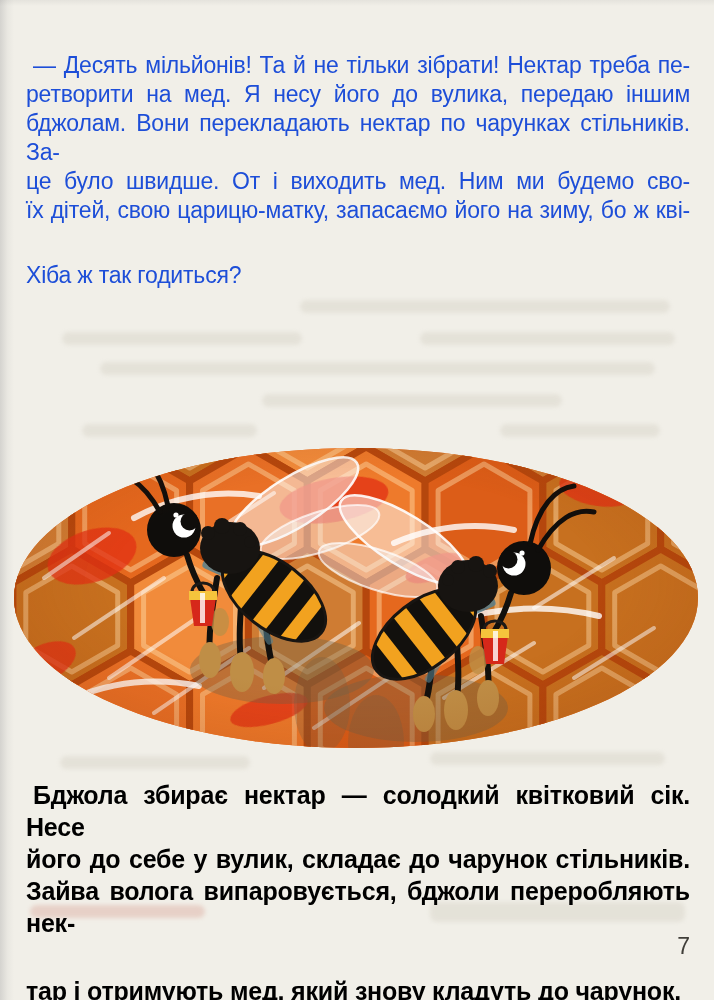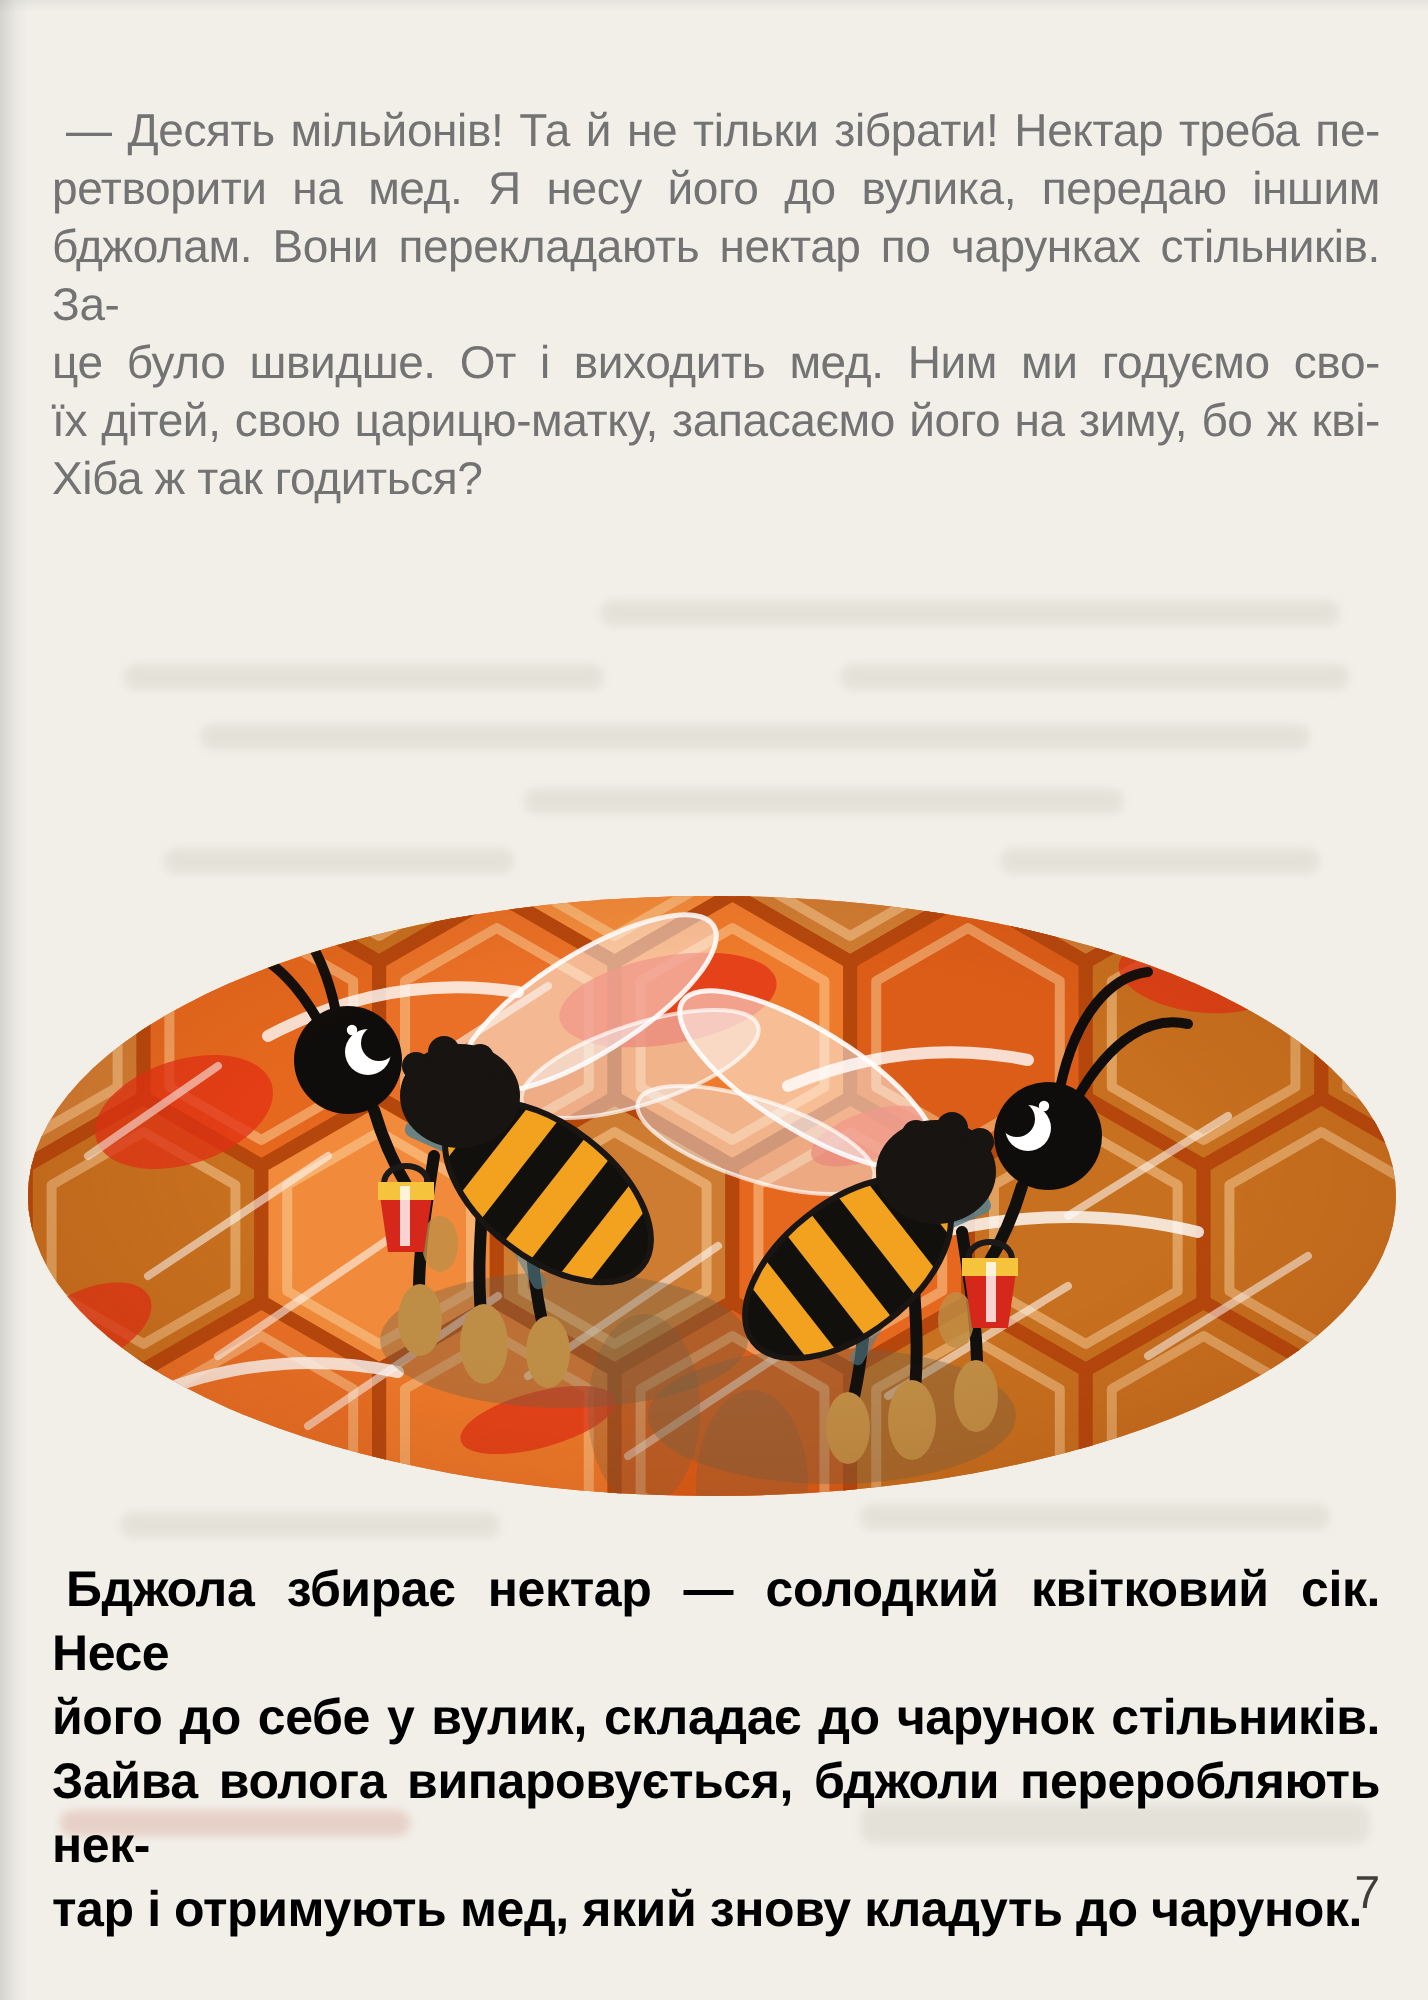--- a/index.html
+++ b/index.html
@@ -5,24 +5,24 @@
   html,body{margin:0;padding:0;}
   body{width:714px;height:1000px;position:relative;overflow:hidden;
        font-family:"Liberation Sans", sans-serif;}
   .page{position:absolute;inset:0;background:#f1efe8;}
   .spine-shadow{position:absolute;left:0;top:0;bottom:0;width:14px;
     background:linear-gradient(90deg, rgba(110,112,118,0.22), rgba(110,112,118,0.06) 55%, rgba(0,0,0,0));}
   .edge-top{position:absolute;left:0;top:0;right:0;height:6px;
     background:linear-gradient(180deg, rgba(120,120,120,0.10), rgba(0,0,0,0));}
 
   
-  .story{position:absolute;left:26px;top:51px;width:664px;color:#737373;
+  .story{position:absolute;left:26px;top:51px;width:664px;color:#1d4ed8;
     font-size:23px;line-height:29px;letter-spacing:-0.2px;}
   .tline{text-align:justify;text-align-last:justify;white-space:normal;}
-  .tline.last{text-align-last:left;}
+  .tline.last{text-align-last:left;margin-top:36px;}
   .tline.first{text-indent:7px;}
 
   
   .summary{position:absolute;left:26px;top:779px;width:664px;color:#000000;
     font-size:25px;line-height:32px;font-weight:bold;letter-spacing:-0.2px;}
 
   .page-number{position:absolute;right:24px;top:933px;font-size:23px;color:#403e39;}
 
   
   .illustration{position:absolute;left:14px;top:448px;width:684px;height:300px;}
@@ -49,21 +49,21 @@
   <div class="ghost" style="left:430px;top:752px;width:235px;"></div>
   <div class="ghost" style="left:60px;top:756px;width:190px;"></div>
   <div class="ghost red" style="left:30px;top:905px;width:175px;"></div>
   <div class="ghost" style="left:430px;top:902px;width:255px;height:20px;"></div>
 
   <div class="story">
     <div>
         <div class="tline first">— Десять мільйонів! Та й не тільки зібрати! Нектар треба пе-</div>
         <div class="tline">ретворити на мед. Я несу його до вулика, передаю іншим</div>
         <div class="tline">бджолам. Вони перекладають нектар по чарунках стільників. За-</div>
-        <div class="tline">це було швидше. От і виходить мед. Ним ми годуємо сво-</div>
+        <div class="tline">це було швидше. От і виходить мед. Ним ми будемо сво-</div>
         <div class="tline">їх дітей, свою царицю-матку, запасаємо його на зиму, бо ж кві-</div>
         <div class="tline last">Хіба ж так годиться?</div>
       </div>
   </div>
 
   <div class="illustration">
     <svg width="684" height="300" viewBox="0 0 684 300" xmlns="http://www.w3.org/2000/svg">
       <defs>
         <clipPath id="ovalClip">
             <ellipse cx="342" cy="150" rx="342" ry="150"></ellipse>

